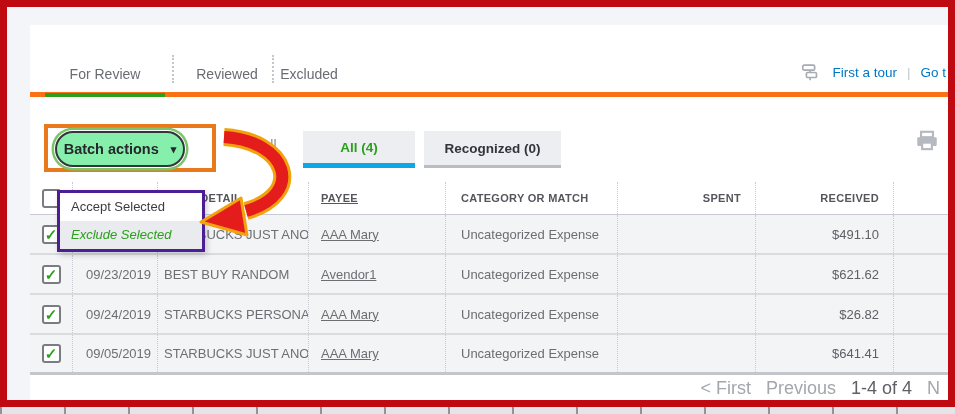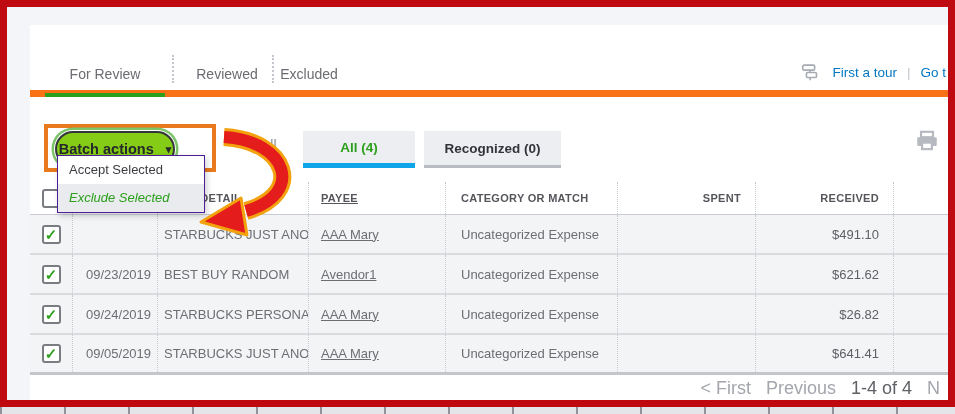--- a/index.html
+++ b/index.html
@@ -7,36 +7,36 @@
   body { font-family:"Liberation Sans", sans-serif; position:relative; overflow:hidden; background:#fff; }
 
   .frame { position:absolute; left:0; top:0; width:955px; height:407px;
            border:7px solid #bf0a12; background:#f4f5f8; }
   .bottom-strip { position:absolute; left:0; bottom:0; width:955px; height:7px;
            background:repeating-linear-gradient(90deg,#90939a 0 2px,#e3e5e9 2px 64px); }
 
   .card { position:absolute; left:23px; top:18px; right:0; bottom:0; background:#fff; overflow:hidden; }
 
   
-  .tabs-row { position:relative; height:72px; border-bottom:7px solid #f97316; }
+  .tabs-row { position:relative; height:72px; border-bottom:5px solid #f97316; }
   .tab { position:absolute; top:36px; height:26px; line-height:26px; text-align:center;
          font-size:14px; color:#6b6c72; cursor:pointer; }
   .tab-underline { position:absolute; left:15px; top:68px; width:120px; height:4px; background:#2ca01c; }
   .tab-sep { position:absolute; top:30px; height:28px; border-left:2px dotted #c3c6cc; }
   .header-links { position:absolute; right:2px; top:36px; display:flex; align-items:center; gap:10px;
                   font-size:13.5px; white-space:nowrap; }
   .link-blue { color:#0077c5; cursor:pointer; }
   .link-sep { color:#c3c6cc; }
 
   
   .toolbar { position:absolute; left:0; top:72px; width:100%; height:85px; }
   .orange-box { position:absolute; left:14px; top:27px; width:172px; height:48px;
                 border:4px solid #e8791d; }
-  .batch-btn { position:absolute; left:25px; top:34px; width:120px; height:36px;
-               background:#84cc16; border:2.5px solid #34353a; border-radius:18px;
+  .batch-btn { position:absolute; left:25px; top:34px; width:130px; height:36px;
+               background:#86efac; border:2.5px solid #34353a; border-radius:18px;
                box-shadow:0 0 0 1px #fff, 0 0 0 3.5px #7cc469;
                font-family:"Liberation Sans",sans-serif; font-size:14.5px; font-weight:700; color:#26282b;
                display:flex; align-items:center; justify-content:center; gap:12px; cursor:pointer; }
   .batch-btn .caret { font-size:11px; line-height:1; }
   .funnel { position:absolute; left:205px; top:35px; }
   .all-label { position:absolute; left:231px; top:40px; font-size:14px; color:#8b8e94; cursor:pointer; }
   .pill { position:absolute; top:34px; height:37px; background:#eceef1;
           font-size:13.5px; font-weight:700; display:flex; align-items:center; justify-content:center;
           cursor:pointer; }
   .pill.active { color:#2ca01c; border-bottom:5px solid #0ea5e9; }
@@ -63,22 +63,22 @@
               display:flex; align-items:center; justify-content:center; cursor:pointer; }
   .checkbox .mark { color:#2ca01c; font-size:15px; font-weight:900; line-height:1; }
 
   
   .pagination { position:absolute; right:8px; top:353px; display:flex; gap:15px;
                 font-size:18px; color:#a3a6ac; align-items:center; }
   .pagination .range { color:#5f6166; }
   .pagination span { cursor:pointer; }
 
   
-  .menu { position:absolute; left:27px; top:130px; width:148px; background:#fff;
-          border:1px solid #4c1d95; box-shadow:2px 3px 6px rgba(0,0,0,.18); z-index:40; }
+  .menu { position:absolute; left:27px; top:165px; width:148px; background:#fff;
+          border:3px solid #4c1d95; box-shadow:2px 3px 6px rgba(0,0,0,.18); z-index:40; }
   .menu-item { height:28px; line-height:28px; padding-left:11px; font-size:13px; color:#3c3d42; cursor:pointer; }
   .menu-item.selected { background:#e9ebee; color:#2ca01c;font-style:italic; }
 
   .arrow-overlay { position:absolute; left:0; top:0; width:955px; height:414px;
                    pointer-events:none; z-index:50; }
 </style>
 </head>
 <body>
 
 <div class="frame">

